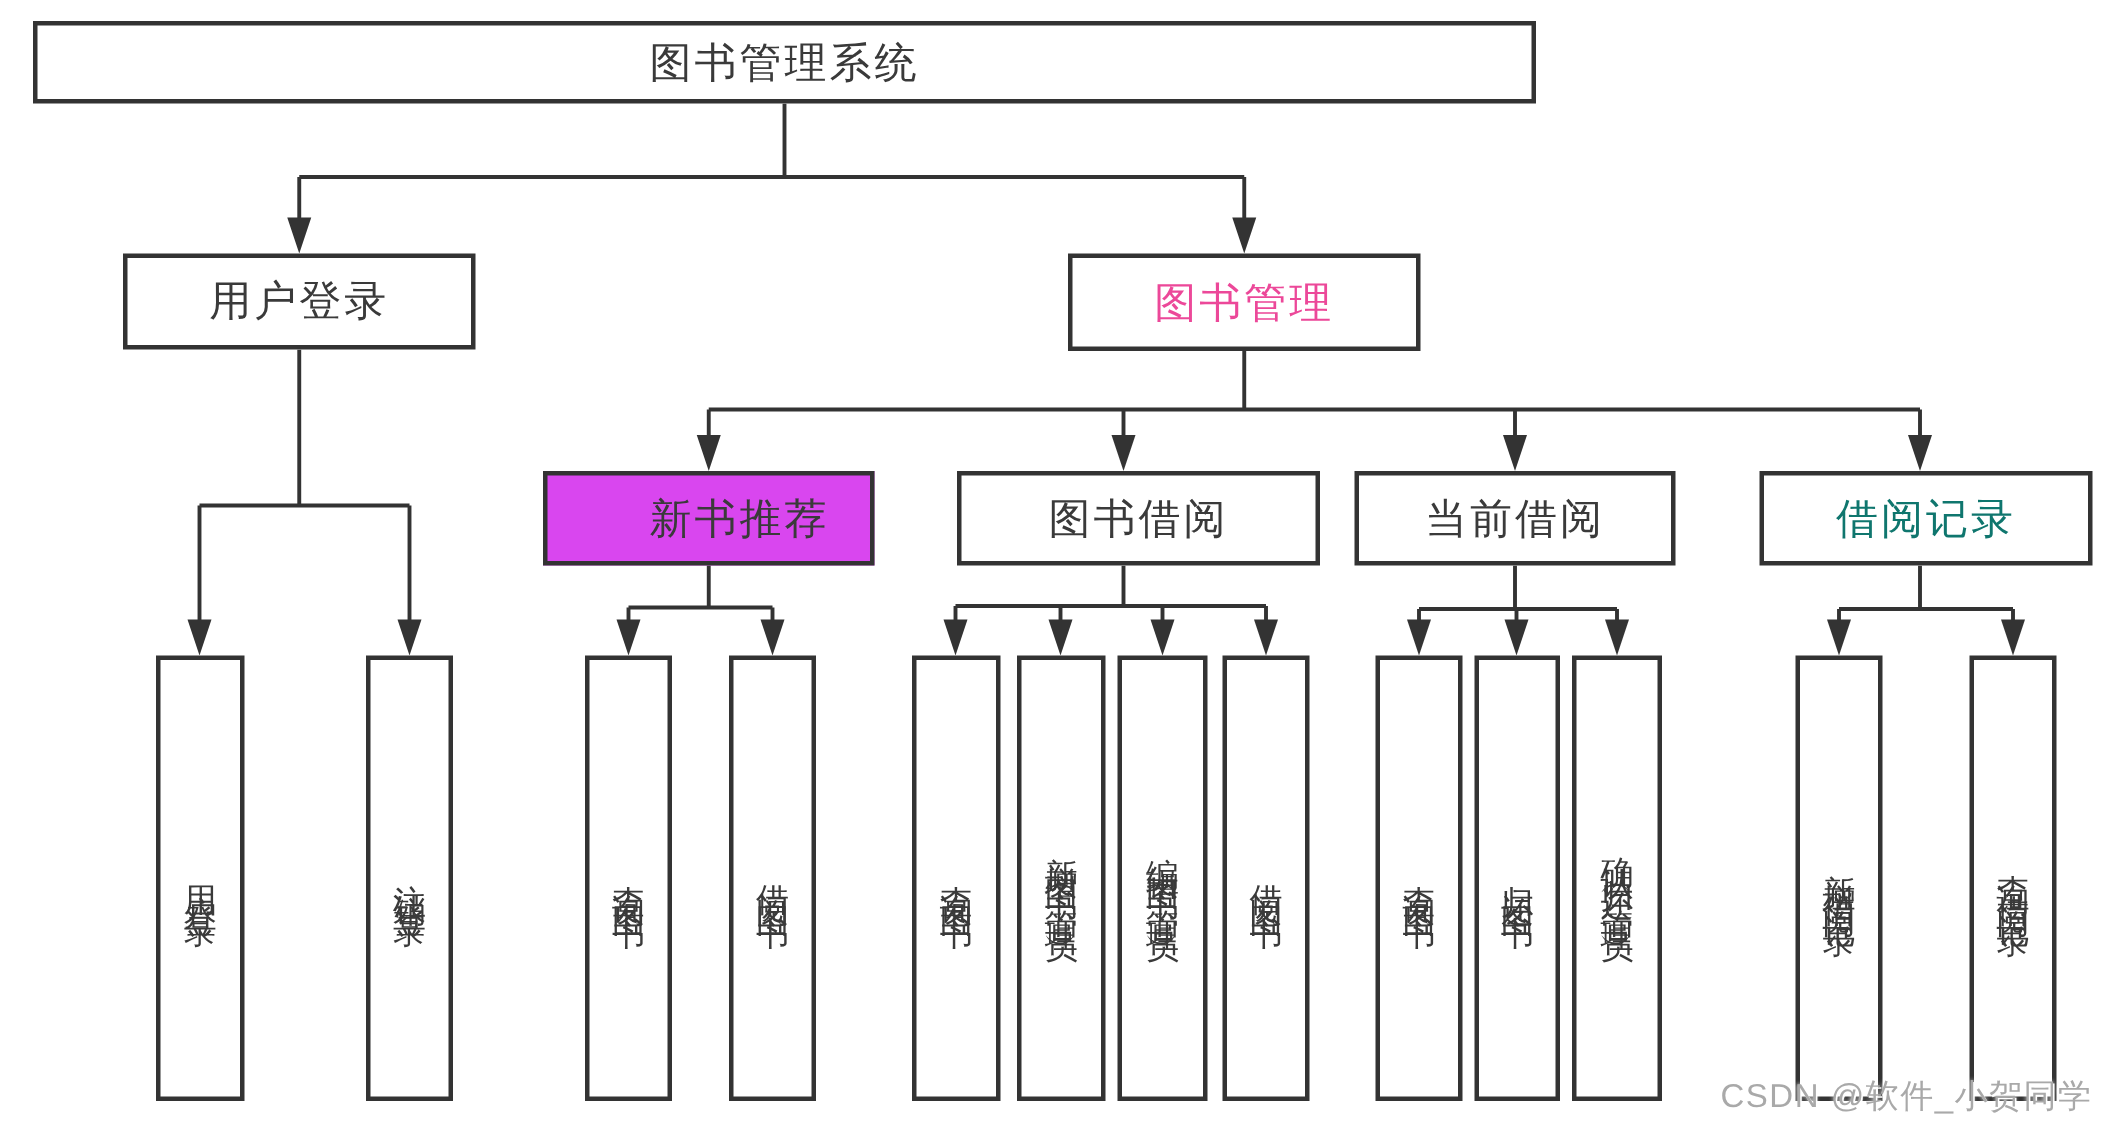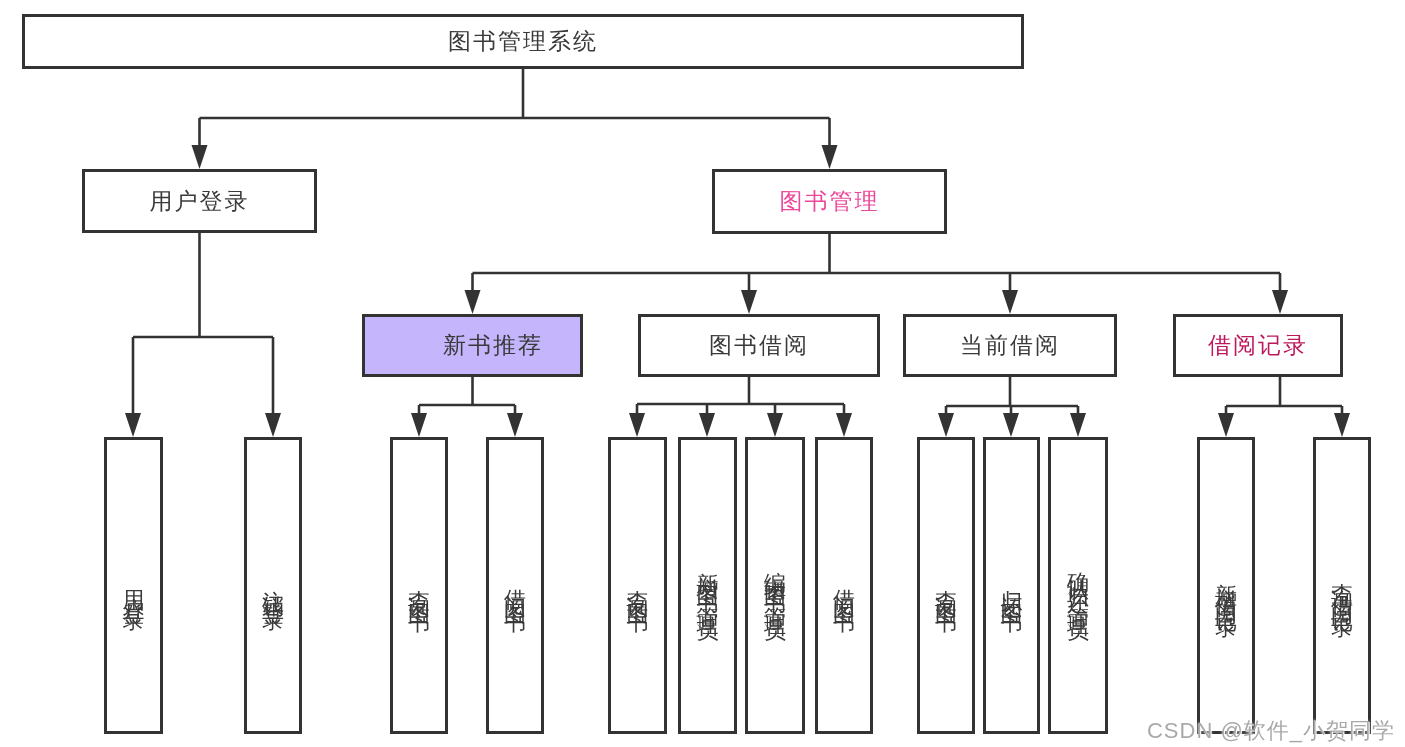--- a/index.html
+++ b/index.html
@@ -28,21 +28,21 @@
     box-sizing: border-box;
     background: #ffffff;
     border: 3px solid #333333;
     color: #3a3a3a;
     display: flex;
     align-items: center;
     justify-content: center;
     z-index: 2;
   }
   .node.h {
-    font-size: 23px;
+    font-size: 28px;
     letter-spacing: 2px;
     white-space: nowrap;
   }
   .node.v {
     font-size: 22px;
   }
   .node.v .vtext {
     writing-mode: vertical-rl;
     text-orientation: mixed;
     letter-spacing: 7px;
@@ -125,30 +125,30 @@
     <span>图书管理系统</span>
   </div>
 
   <div class="node h" style="left: 82px; top: 169px; width: 235px; height: 64px; border-color: rgb(51, 51, 51); color: rgb(58, 58, 58); background: rgb(255, 255, 255);">
     <span>用户登录</span>
   </div>
   <div class="node h" style="left: 712px; top: 169px; width: 235px; height: 65px; border-color: rgb(51, 51, 51); color: #ec4899; background: rgb(255, 255, 255);">
     <span>图书管理</span>
   </div>
 
-  <div class="node h" style="left: 362px; top: 314px; width: 221px; height: 63px; border-color: rgb(51, 51, 51); color: rgb(58, 58, 58); background: #c4b5fd; padding-left: 41px;">
+  <div class="node h" style="left: 362px; top: 314px; width: 221px; height: 63px; border-color: rgb(51, 51, 51); color: rgb(58, 58, 58); background: #d946ef; padding-left: 41px;">
     <span>新书推荐</span>
   </div>
   <div class="node h" style="left: 638px; top: 314px; width: 242px; height: 63px; border-color: rgb(51, 51, 51); color: rgb(58, 58, 58); background: rgb(255, 255, 255);">
     <span>图书借阅</span>
   </div>
   <div class="node h" style="left: 903px; top: 314px; width: 214px; height: 63px; border-color: rgb(51, 51, 51); color: rgb(58, 58, 58); background: rgb(255, 255, 255); font-family: Liberation Mono, monospace;">
     <span>当前借阅</span>
   </div>
-  <div class="node h" style="left: 1173px; top: 314px; width: 170px; height: 63px; border-color: rgb(51, 51, 51); color: #be185d; background: rgb(255, 255, 255);">
+  <div class="node h" style="left: 1173px; top: 314px; width: 222px; height: 63px; border-color: rgb(51, 51, 51); color: #0f766e; background: rgb(255, 255, 255);">
     <span>借阅记录</span>
   </div>
 
   <div class="node v" style="left: 104px; top: 437px; width: 59px; height: 297px; border-color: rgb(51, 51, 51); color: rgb(58, 58, 58); background: rgb(255, 255, 255);">
     <span class="vtext">用户登录</span>
   </div>
   <div class="node v" style="left: 244px; top: 437px; width: 58px; height: 297px; border-color: rgb(51, 51, 51); color: rgb(58, 58, 58); background: rgb(255, 255, 255);">
     <span class="vtext">注销登录</span>
   </div>
 

